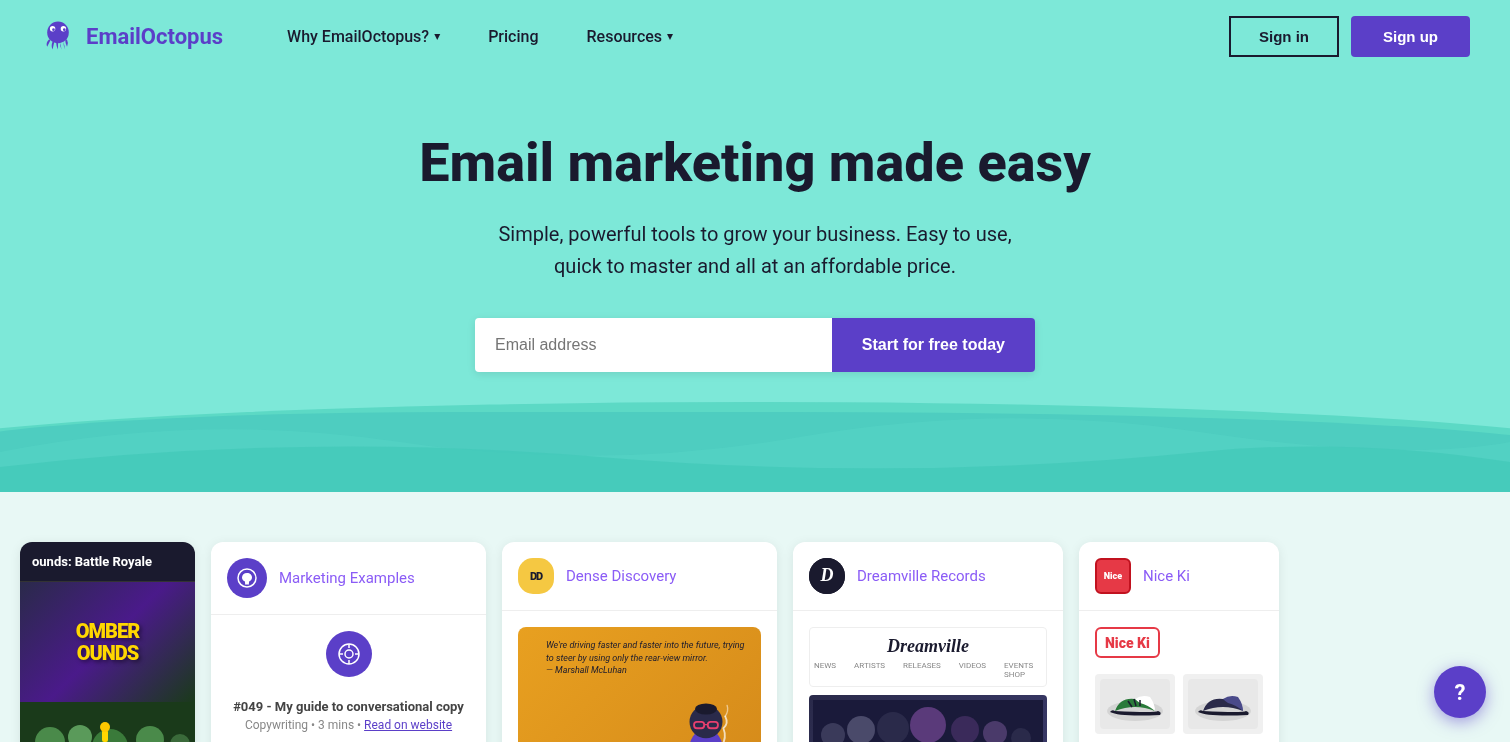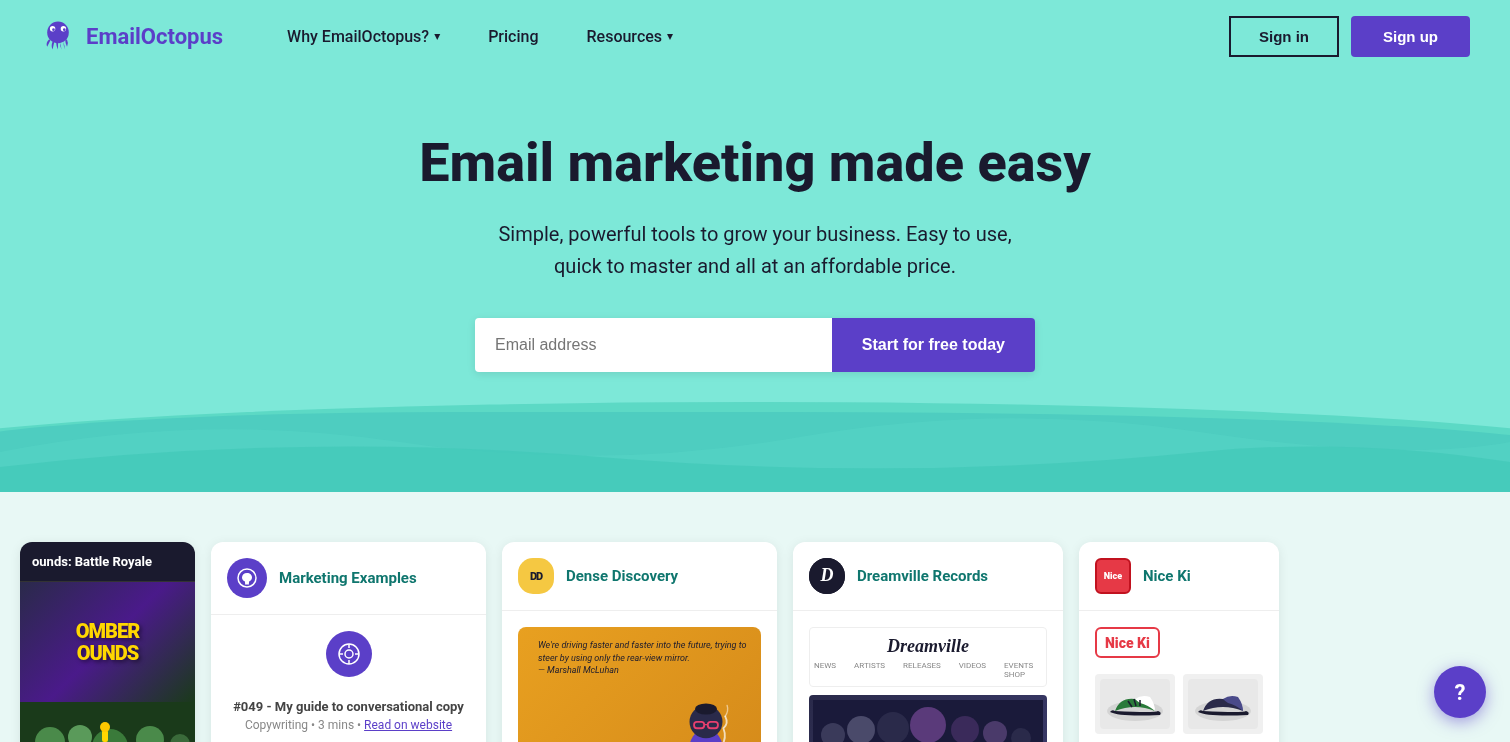--- a/index.html
+++ b/index.html
@@ -176,22 +176,22 @@
       display: flex;
       align-items: center;
       justify-content: center;
       font-size: 12px;
       font-weight: 800;
       color: #fff;
       flex-shrink: 0;
     }
     .card-title {
       font-size: 15px;
-      font-weight: 700;
-      color: #0f766e;
+      font-weight: 400;
+      color: #8b5cf6;
     }
     .card-body {
       padding: 16px;
     }
     .card-me-num {
       text-align: center;
       font-size: 13px;
       font-weight: 700;
       color: #444;
       margin-bottom: 4px;
@@ -312,21 +312,21 @@
       width: 100%;
       height: 170px;
       background: linear-gradient(135deg, #e8a020 0%, #d4891a 100%);
       border-radius: 8px;
       position: relative;
       overflow: hidden;
     }
     .dd-quote {
       position: absolute;
       top: 12px;
-      left: 20px;
+      left: 28px;
       right: 12px;
       font-size: 9px;
       color: #1a1a2e;
       line-height: 1.4;
       font-style: italic;
     }
     .dd-person {
       position: absolute;
       bottom: 0;
       right: 20px;

